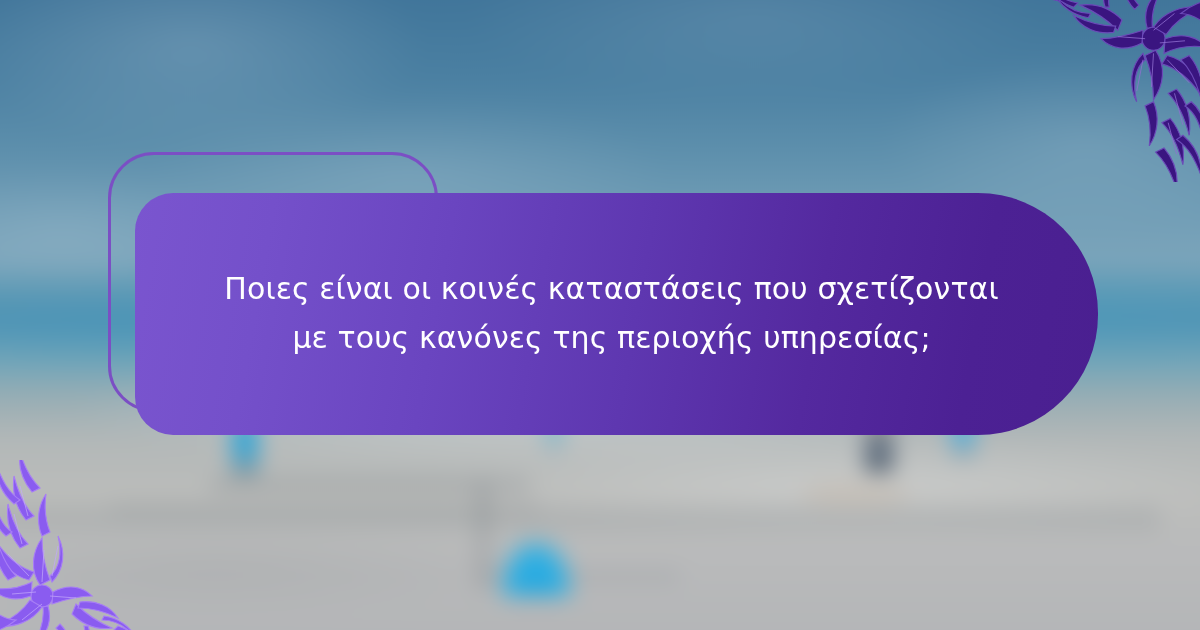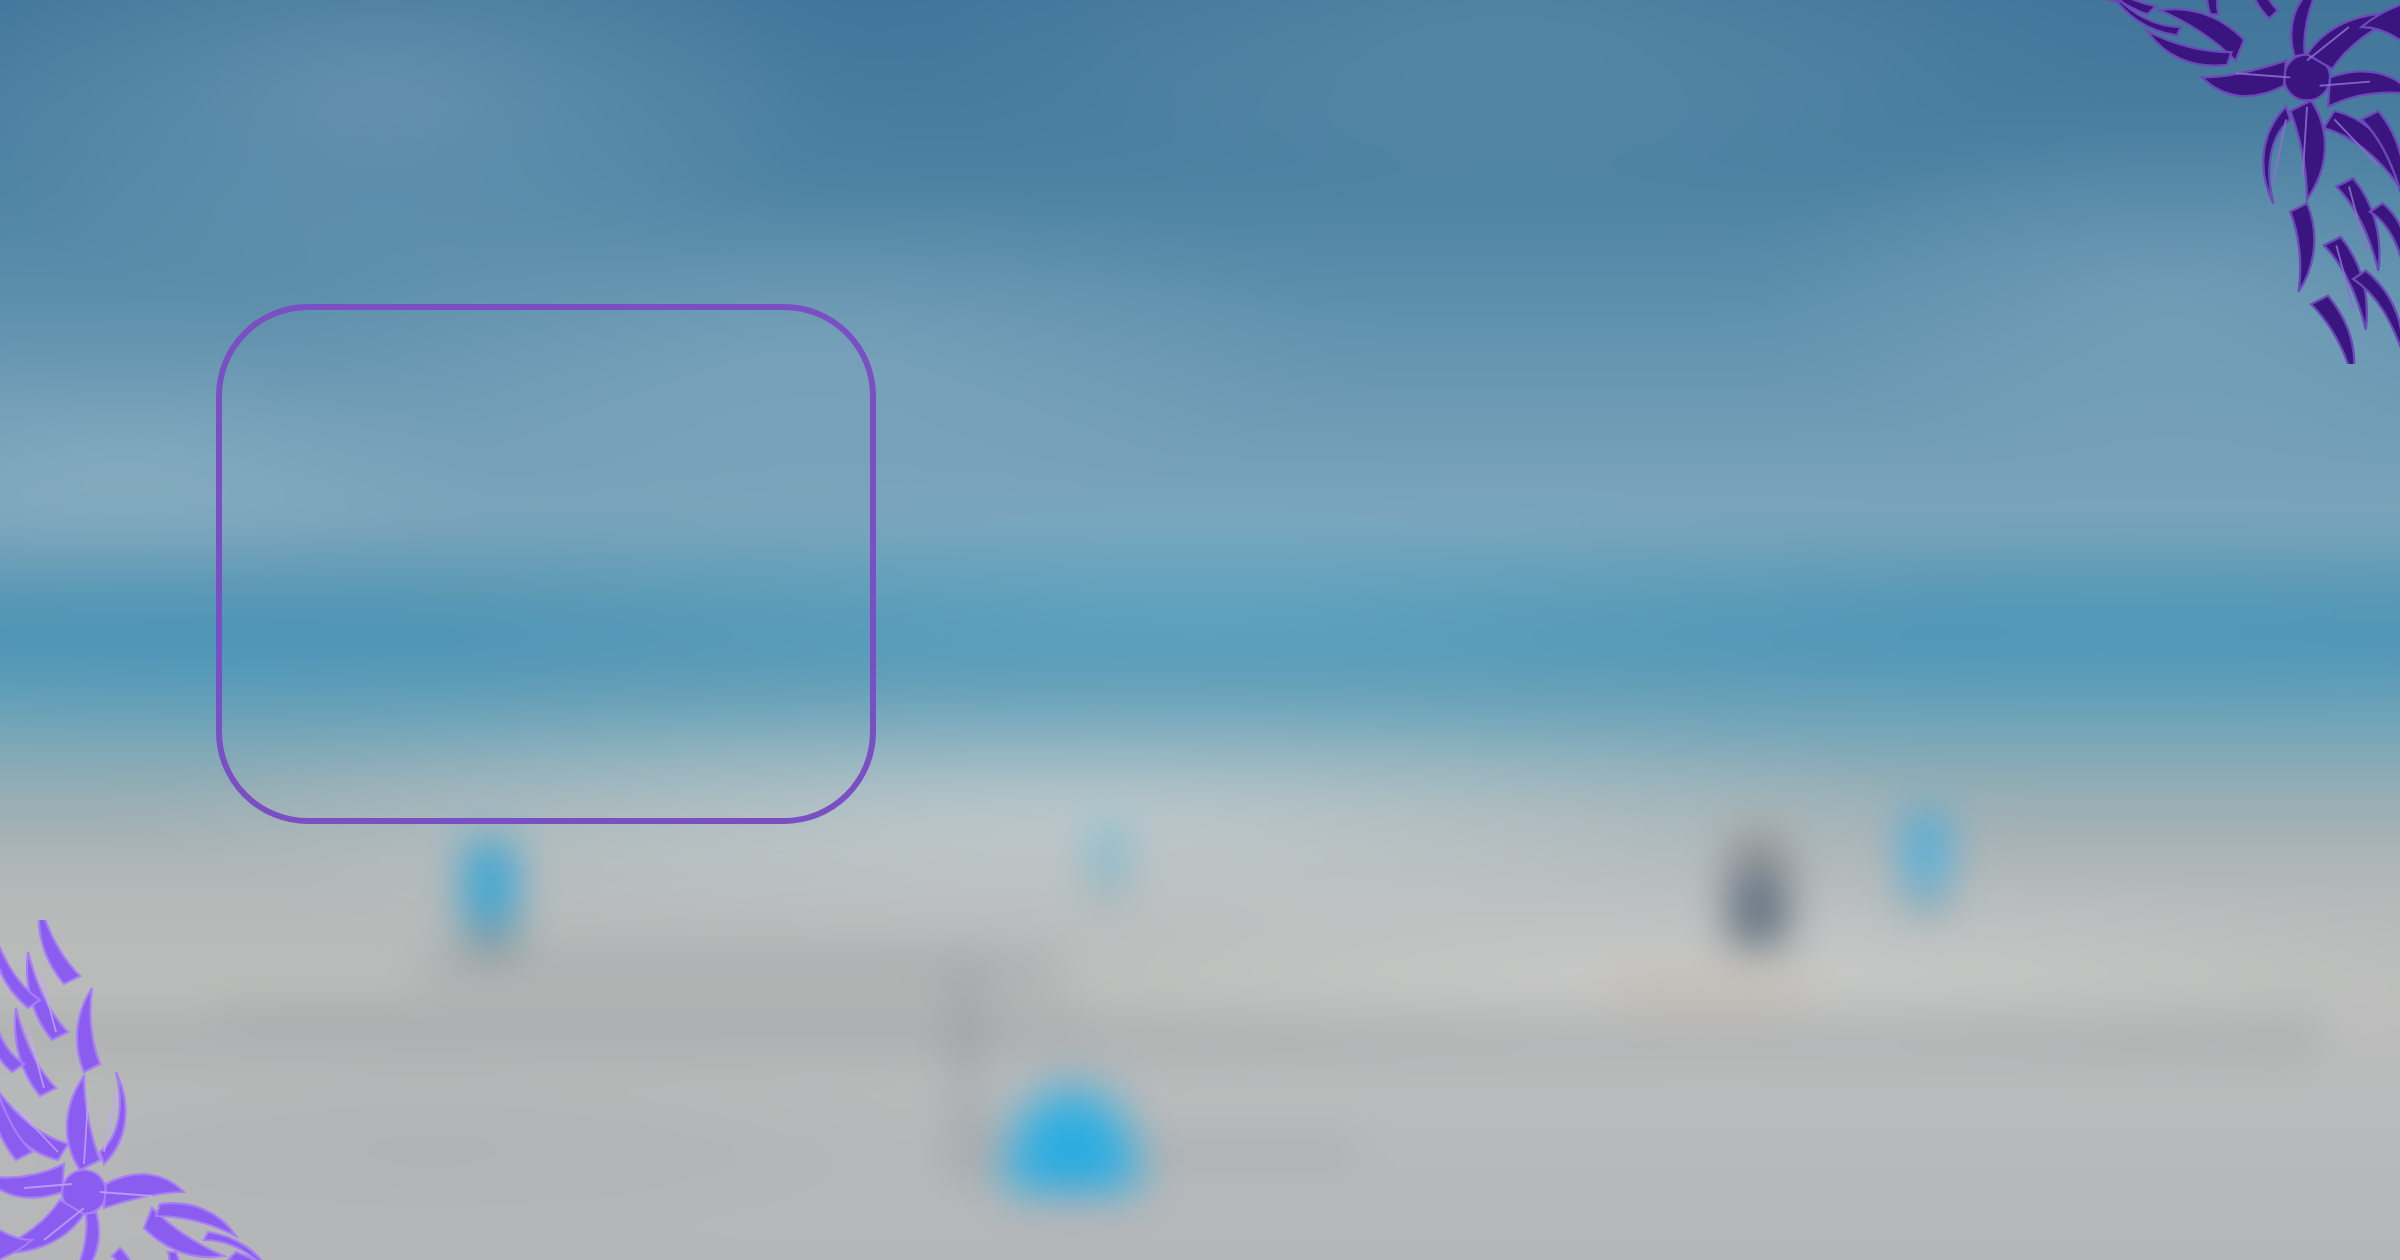--- a/index.html
+++ b/index.html
@@ -257,14 +257,18 @@
       <path d="M142 44 L116 42"></path>
       <path d="M163 64 L184 86"></path>
       <path d="M140 64 L134 94"></path>
       <path d="M170 96 L178 126"></path>
       <path d="M164 124 L172 154"></path>
     </g>
   </svg>
 
   <div class="card-outline"></div>
 
+  <div class="card">
+    <p class="card-text">Ποιες είναι οι κοινές καταστάσεις που σχετίζονται
+με τους κανόνες της περιοχής υπηρεσίας;</p>
+  </div>
 
 </div>
 
 </body></html>

